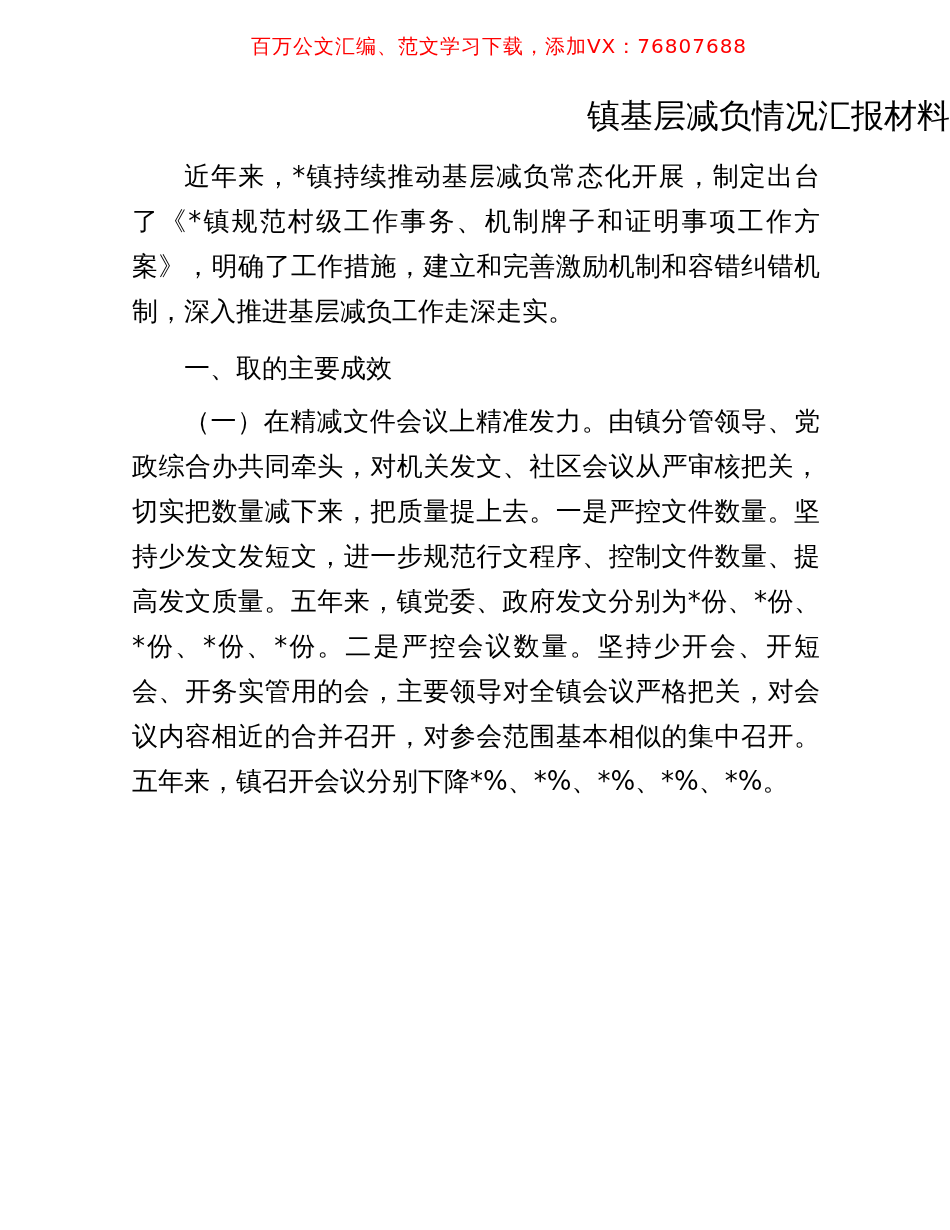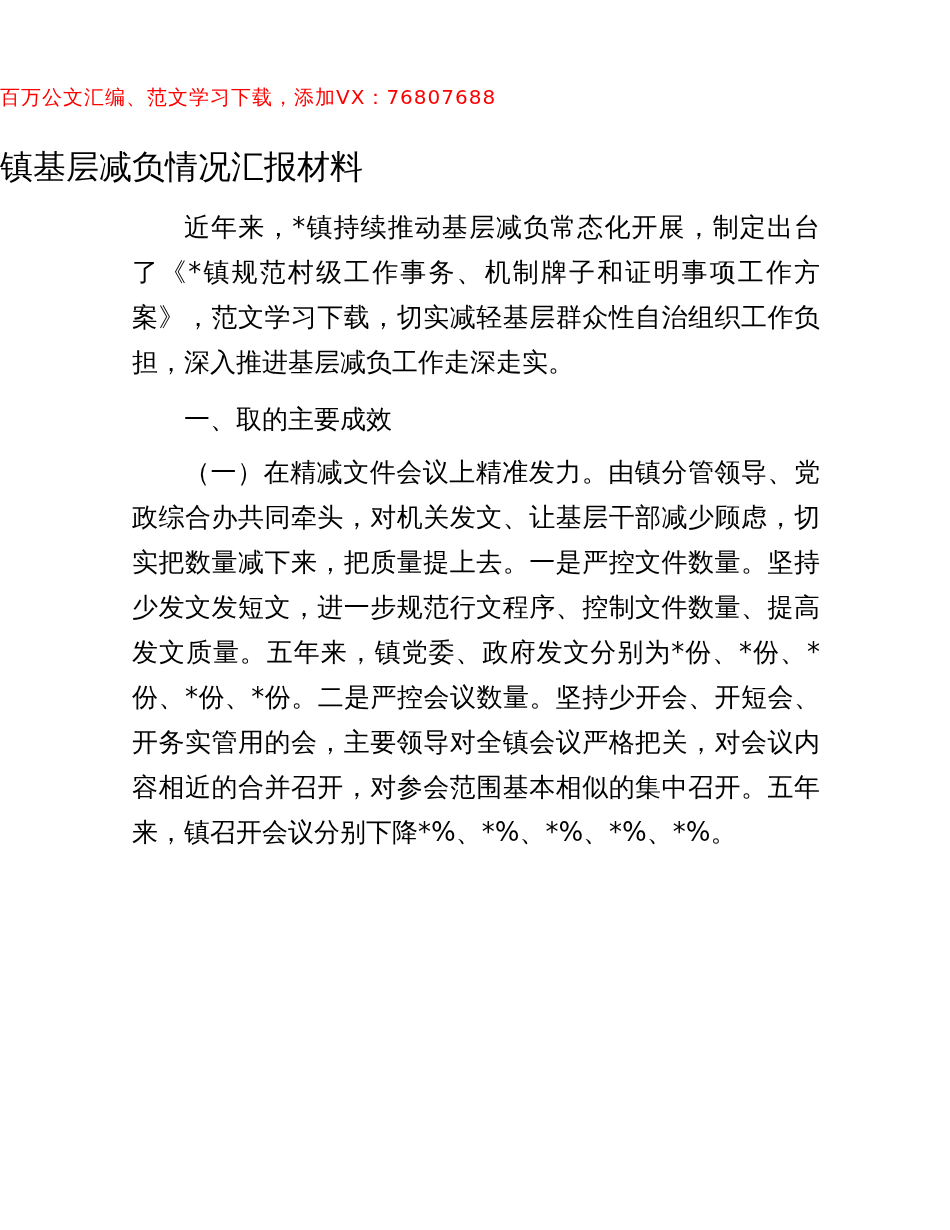--- a/index.html
+++ b/index.html
@@ -14,29 +14,31 @@
     color: #000000;
     overflow: hidden;
   }
   .page {
     position: relative;
     width: 950px;
     height: 1230px;
     background: #ffffff;
   }
   .watermark {
-    padding-top: 83px;
+    padding-top: 32px;
+    text-align: center;
     font-size: 20px;
     line-height: 28px;
     color: #fe0000;
     letter-spacing: 1px;
+    margin-left: 48px;
   }
   .doc-title {
     margin: 36px 0 0 0;
-    text-align: left;
+    text-align: right;
     font-size: 33px;
     line-height: 40px;
     font-weight: 500;
     color: #000000;
   }
   .content {
     margin: 18px 130px 0 132px;
     font-size: 26px;
     line-height: 45px;
     text-align: justify;
@@ -52,20 +54,20 @@
 </style>
 </head>
 <body>
 
 <div class="page">
   <div class="watermark">百万公文汇编、范文学习下载，添加VX：76807688</div>
 
   <h1 class="doc-title">镇基层减负情况汇报材料</h1>
 
   <div class="content">
-    <p class="para">近年来，*镇持续推动基层减负常态化开展，制定出台了《*镇规范村级工作事务、机制牌子和证明事项工作方案》，范文学习下载，切实减轻基层群众性自治组织工作负担，深入推进基层减负工作走深走实。</p>
+    <p class="para">近年来，*镇持续推动基层减负常态化开展，制定出台了《*镇规范村级工作事务、机制牌子和证明事项工作方案》，明确了工作措施，建立和完善激励机制和容错纠错机制，深入推进基层减负工作走深走实。</p>
 
     <p class="para heading">一、取的主要成效</p>
 
-    <p class="para">（一）在精减文件会议上精准发力。由镇分管领导、党政综合办共同牵头，对机关发文、让基层干部减少顾虑，切实把数量减下来，把质量提上去。一是严控文件数量。坚持少发文发短文，进一步规范行文程序、控制文件数量、提高发文质量。五年来，镇党委、政府发文分别为*份、*份、*份、*份、*份。二是严控会议数量。坚持少开会、开短会、开务实管用的会，主要领导对全镇会议严格把关，对会议内容相近的合并召开，对参会范围基本相似的集中召开。五年来，镇召开会议分别下降*%、*%、*%、*%、*%。</p>
+    <p class="para">（一）在精减文件会议上精准发力。由镇分管领导、党政综合办共同牵头，对机关发文、社区会议从严审核把关，切实把数量减下来，把质量提上去。一是严控文件数量。坚持少发文发短文，进一步规范行文程序、控制文件数量、提高发文质量。五年来，镇党委、政府发文分别为*份、*份、*份、*份、*份。二是严控会议数量。坚持少开会、开短会、开务实管用的会，主要领导对全镇会议严格把关，对会议内容相近的合并召开，对参会范围基本相似的集中召开。五年来，镇召开会议分别下降*%、*%、*%、*%、*%。</p>
 
   </div>
 </div>
 
 </body></html>

